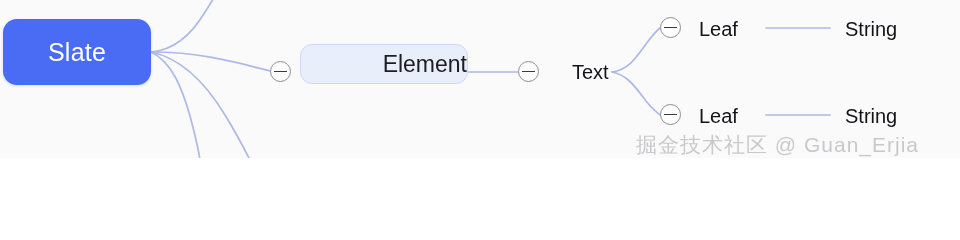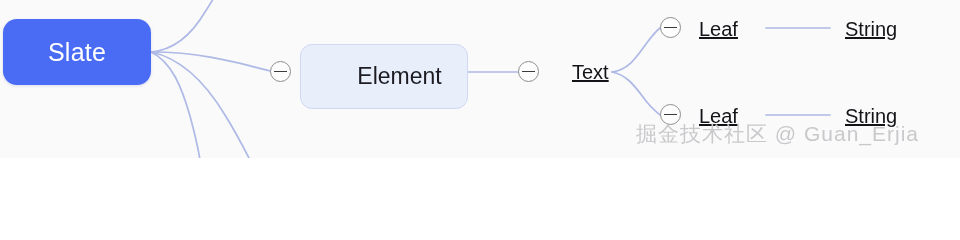--- a/index.html
+++ b/index.html
@@ -43,43 +43,42 @@
     font-size: 25px;
     letter-spacing: 0.2px;
   }
 
   
   .node-box {
     position: absolute;
     left: 300px;
     top: 44px;
     width: 168px;
-    height: 65px;
+    height: 40px;
     background: #e9eefb;
     border: 1px solid #cfd9f3;
     border-radius: 12px;
     display: flex;
     align-items: center;
-    justify-content: center;
+    justify-content: flex-end;
     box-sizing: border-box;
     padding-left: 31px;
   }
   .node-box .label {
     color: #1c1c22;
     font-size: 23px;
   }
 
   
   .node-text {
     position: absolute;
     color: #141418;
     font-size: 20px;
     white-space: nowrap;
     line-height: 1;
-    text-decoration: underline;
   }
   .node-text.n-text   { left: 572px; top: 62px; }
   .node-text.n-leaf1  { left: 699px; top: 19px; }
   .node-text.n-str1   { left: 845px; top: 19px; }
   .node-text.n-leaf2  { left: 699px; top: 106px; }
   .node-text.n-str2   { left: 845px; top: 106px; }
 
   
   .toggle {
     position: absolute;
@@ -102,21 +101,21 @@
   }
   .toggle.t-element { left: 270px; top: 61px; }
   .toggle.t-text    { left: 518px; top: 61px; }
   .toggle.t-leaf1   { left: 660px; top: 17px; }
   .toggle.t-leaf2   { left: 660px; top: 104px; }
 
   
   .watermark {
     position: absolute;
     left: 636px;
-    top: 123px;
+    top: 134px;
     font-size: 21px;
     color: #c9c9cc;
     white-space: nowrap;
     letter-spacing: 1px;
     line-height: 1;
   }
 </style>
 </head>
 <body>
 

